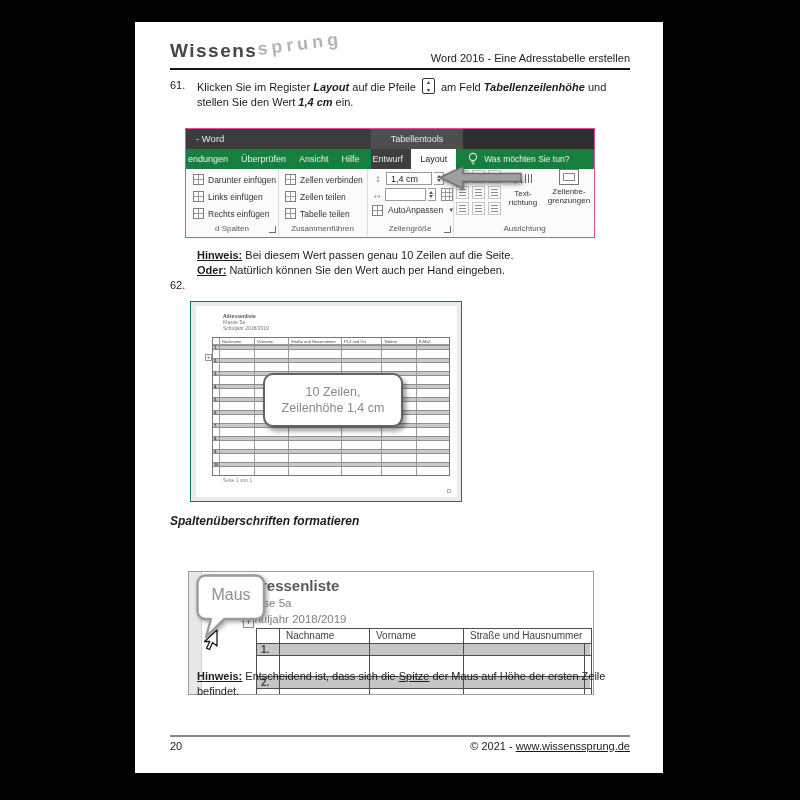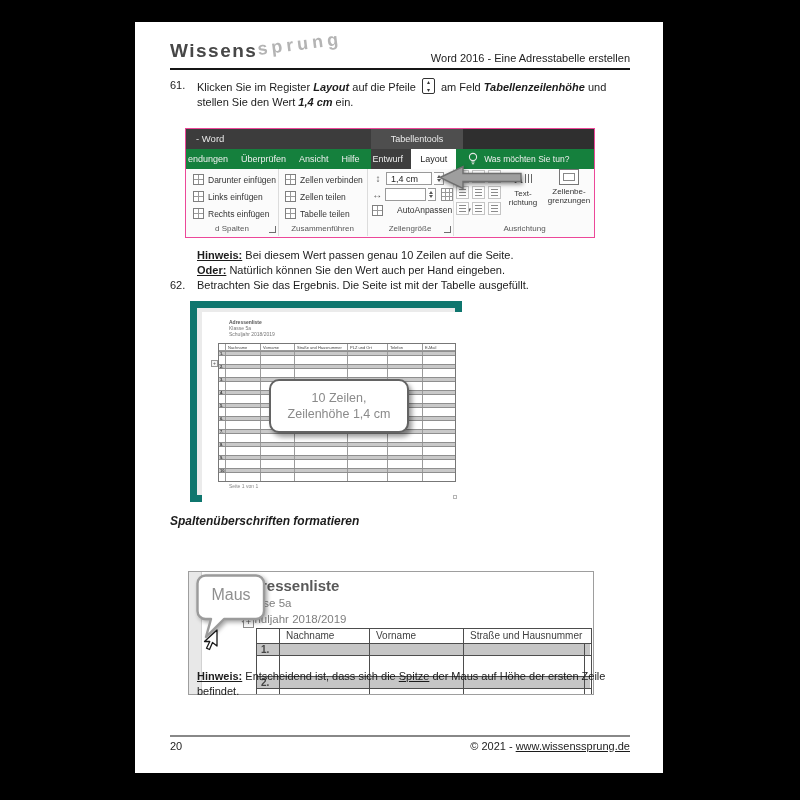--- a/index.html
+++ b/index.html
@@ -57,41 +57,41 @@
   .cs-ic{font-size:10px;color:#555;width:12px;text-align:center}
   .cs-input{width:46px;height:13px;border:1px solid #9a9a9a;background:#fff;font-size:9px;
             line-height:13px;padding-left:4px;box-sizing:border-box;color:#222}
   .spin{width:10px;height:13px;border:1px solid #9a9a9a;border-left:none;box-sizing:border-box;
         display:flex;flex-direction:column;align-items:center;justify-content:center;gap:1px;background:#fff}
   .tri-up{width:0;height:0;border-left:2.5px solid transparent;border-right:2.5px solid transparent;border-bottom:3.5px solid #555}
   .tri-dn{width:0;height:0;border-left:2.5px solid transparent;border-right:2.5px solid transparent;border-top:3.5px solid #555}
   .grid-btn{width:13px;height:13px;border:1px solid #8f8f8f;box-sizing:border-box;margin-left:3px;
     background:repeating-linear-gradient(to right,transparent 0 3px,#9a9a9a 3px 4px),
                repeating-linear-gradient(to bottom,transparent 0 3px,#9a9a9a 3px 4px),#fff}
-  .cs-auto{display:flex;align-items:center;gap:14px;height:16px;padding-left:5px;font-size:8.5px;color:#333;white-space:nowrap}
+  .cs-auto{display:flex;align-items:center;gap:5px;height:16px;padding-left:5px;font-size:8.5px;color:#333;white-space:nowrap}
   .caret{font-size:6px;color:#555}
   .al-grid{position:absolute;left:3px;top:1px;display:grid;grid-template-columns:repeat(3,13px);
            grid-auto-rows:13px;gap:3px}
   .al-btn{border:1px solid #c4c4c4;background:#fdfdfd;box-sizing:border-box;display:flex}
   .al-btn::before{content:"";width:7px;height:7px;margin:auto;
     background:repeating-linear-gradient(to bottom,#8a8a8a 0 1px,transparent 1px 3px)}
   .big-btn{position:absolute;top:0;height:50px;display:flex;flex-direction:column;align-items:center;justify-content:flex-start;gap:2px}
   .bb-label{font-size:8px;color:#333;text-align:center;line-height:9px}
   .a-ic{font-size:12px;font-weight:700;color:#444;line-height:13px}
   .tdir-lines{display:inline-block;width:7px;height:9px;vertical-align:middle;margin-left:2px;
     background:repeating-linear-gradient(to right,#666 0 1px,transparent 1px 3px)}
   .zb-ic{width:20px;height:16px;border:1.4px solid #777;box-sizing:border-box;position:relative;background:#fff}
   .zb-ic::before{content:"";position:absolute;left:3px;right:3px;top:3px;bottom:3px;border:1px solid #888}
   .rb-grplabel{position:absolute;top:95px;font-size:8px;color:#585858;text-align:center;white-space:nowrap}
   .launcher{position:absolute;top:97px;width:6px;height:6px;border-right:1.2px solid #6e6e6e;border-bottom:1.2px solid #6e6e6e}
   .big-arrow{position:absolute;left:253px;top:36px;filter:drop-shadow(1.5px 2.5px 2px rgba(0,0,0,.45));z-index:5}
 
   
   .preview{position:absolute;left:55px;top:279px;width:272px;height:201px;background:#ebebeb;
-           border:7px solid #0f766e;box-sizing:border-box}
+           border:1px solid #0f766e;box-sizing:border-box}
   .mini-page{position:absolute;left:5px;top:4px;width:261px;height:191px;background:#fff}
   .m-doclines{position:absolute;left:27px;top:7px;font-size:5px;line-height:6px;color:#777}
   .m-doclines div:first-child{font-weight:700;color:#555}
   .m-handle{position:absolute;left:9px;top:48px;width:7px;height:7px;border:1px solid #999;background:#f6f6f6;
             font-size:5px;line-height:5px;text-align:center;color:#555;box-sizing:border-box}
   .m-table{position:absolute;left:16px;top:31px;width:236px;border:1px solid #777;box-sizing:content-box;background:#fff}
   .m-hrow{display:flex;height:7px;border-bottom:1px solid #999;box-sizing:border-box}
   .mc{box-sizing:border-box;border-right:1px solid #9b9b9b;height:100%;overflow:hidden}
   .mc:last-child{border-right:none}
   .c0{width:7px}.c1{width:35px}.c2{width:34px}.c3{width:53px}.c4{width:40px}.c5{width:35px}.c6{width:32px}
@@ -285,21 +285,20 @@
   </div>
 
   <div class="p" style="top:226px;left:62px">
     <span><span class="st-b st-u">Hinweis:</span><span> Bei diesem Wert passen genau 10 Zeilen auf die Seite.</span></span>
   </div>
   <div class="p" style="top:241px;left:62px">
     <span><span class="st-b st-u">Oder:</span><span> Natürlich können Sie den Wert auch per Hand eingeben.</span></span>
   </div>
   <div class="p" style="top:256px">
     <span class="pnum">62.</span>
-    <span><span>Betrachten Sie das Ergebnis. Die Seite ist mit der Tabelle ausgefüllt.</span></span>
   </div>
 
   <div class="preview">
     <div class="mini-page">
       <div class="m-doclines">
 
       <div>Adressenliste</div>
           <div>Klasse 5a</div>
           <div>Schuljahr 2018/2019</div>
         </div>

